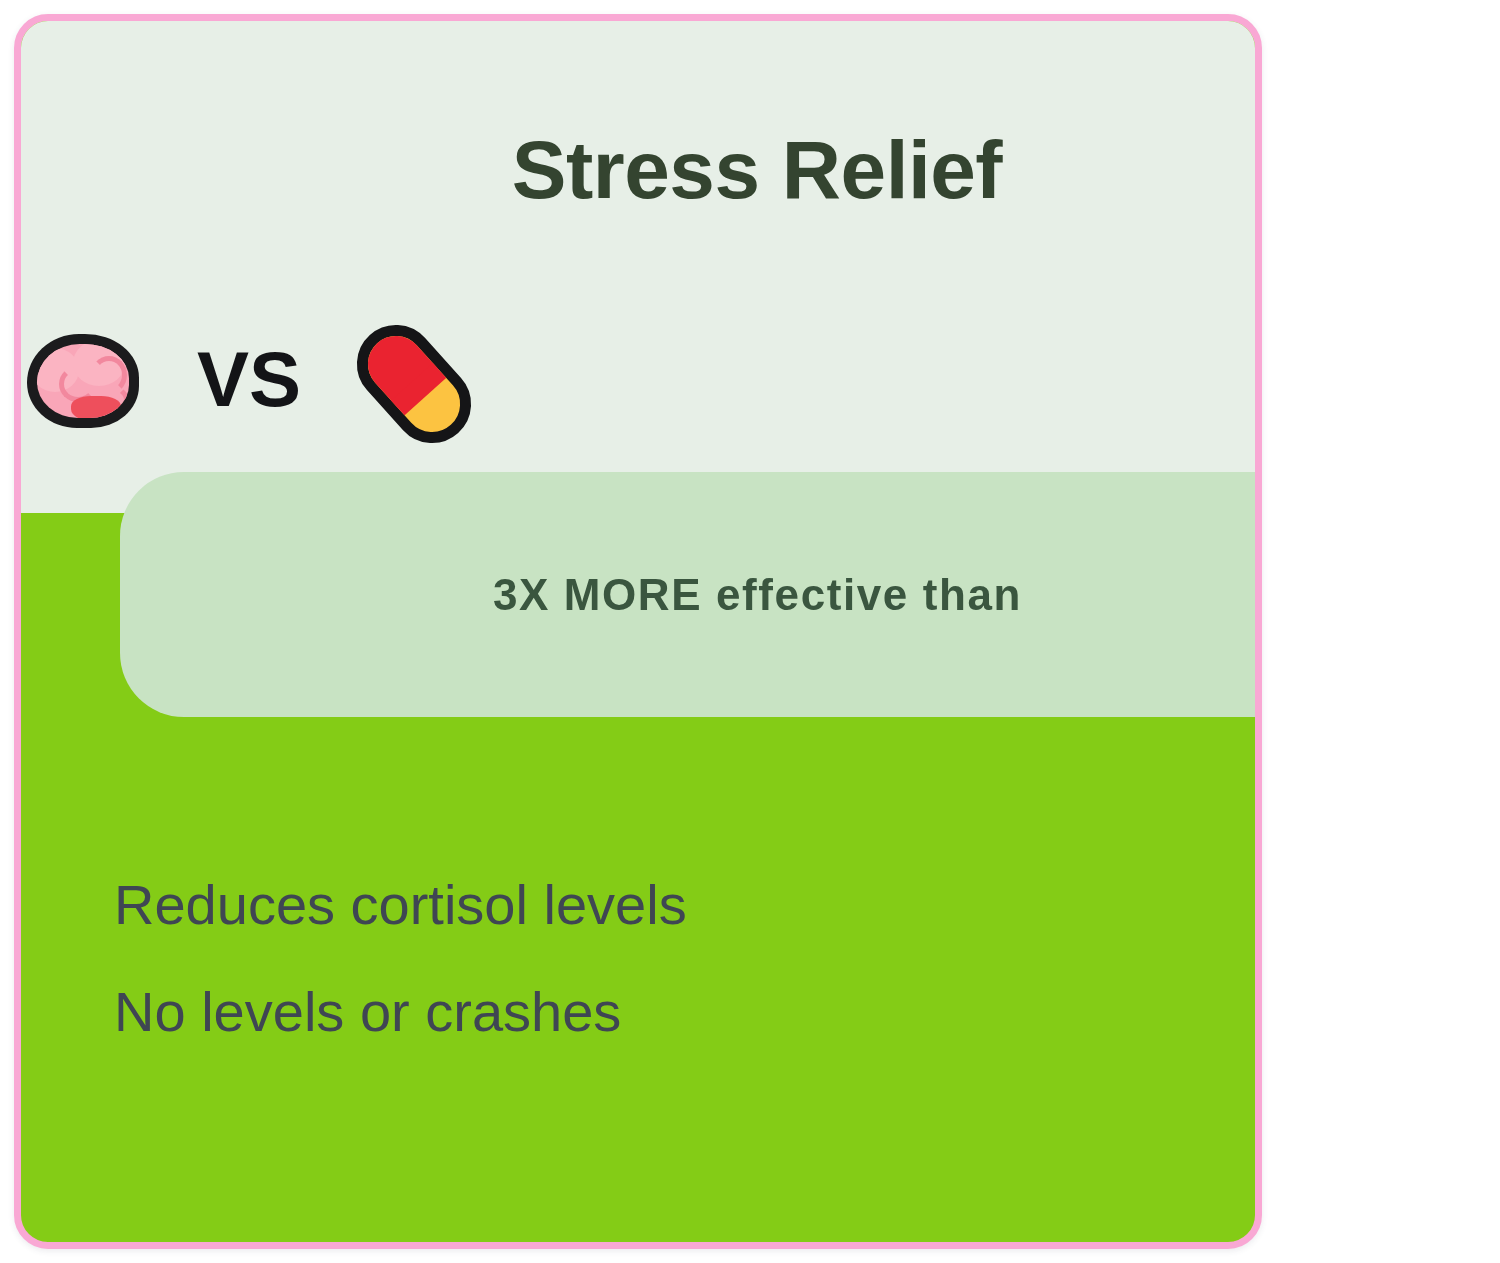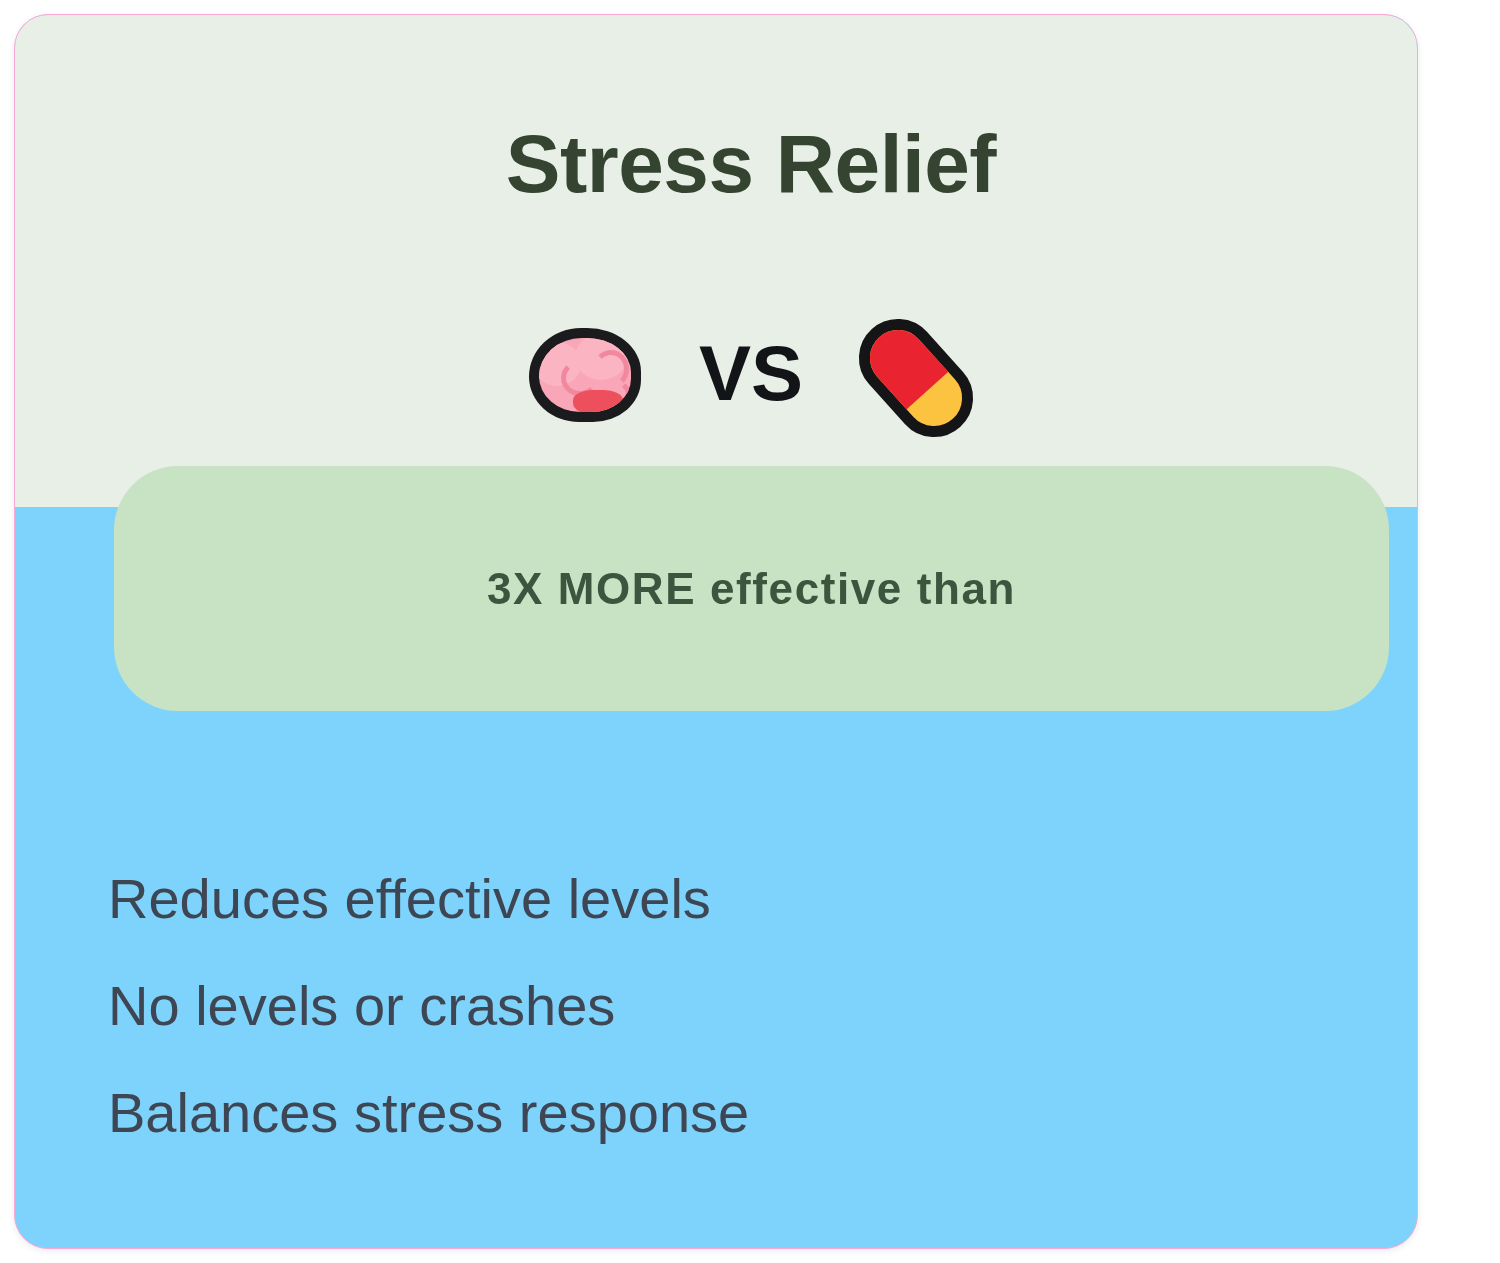--- a/index.html
+++ b/index.html
@@ -19,25 +19,25 @@
     width: 1500px;
     height: 1263px;
     background: #ffffff;
   }
 
   
   .card {
     position: absolute;
     left: 14px;
     top: 14px;
-    width: 1404px;
+    width: 1248px;
     height: 1235px;
-    background: #7dd3fc;
+    background: #84cc16;
     border-radius: 34px;
-    border: 1px solid #f9a8d4;
+    border: 7px solid #f9a8d4;
     box-shadow: 0 2px 6px rgba(60,60,90,0.10);
     overflow: hidden;
     box-sizing: border-box;
   }
 
   
   .header-panel {
     position: absolute;
     left: 0;
     top: 0;
@@ -62,21 +62,20 @@
 
   
   .vs-row {
     position: absolute;
     left: 0;
     top: 286px;
     width: 1472px;
     height: 150px;
     display: flex;
     align-items: center;
-    justify-content: center;
     gap: 52px;
   }
 
   .emoji-icon {
     width: 124px;
     height: 124px;
     position: relative;
     flex: 0 0 auto;
   }
 
@@ -284,19 +283,18 @@
       </div>
     </div>
 
     <div class="badge">
       <div class="badge-text">
         <span>3X MORE effective than</span><br>
       </div>
     </div>
 
     <div class="benefit-list">
-      <div class="benefit-item">Reduces effective levels</div>
+      <div class="benefit-item">Reduces cortisol levels</div>
       <div class="benefit-item">No levels or crashes</div>
-      <div class="benefit-item">Balances stress response</div>
     </div>
 
   </div>
 </div>
 
 </body></html>

